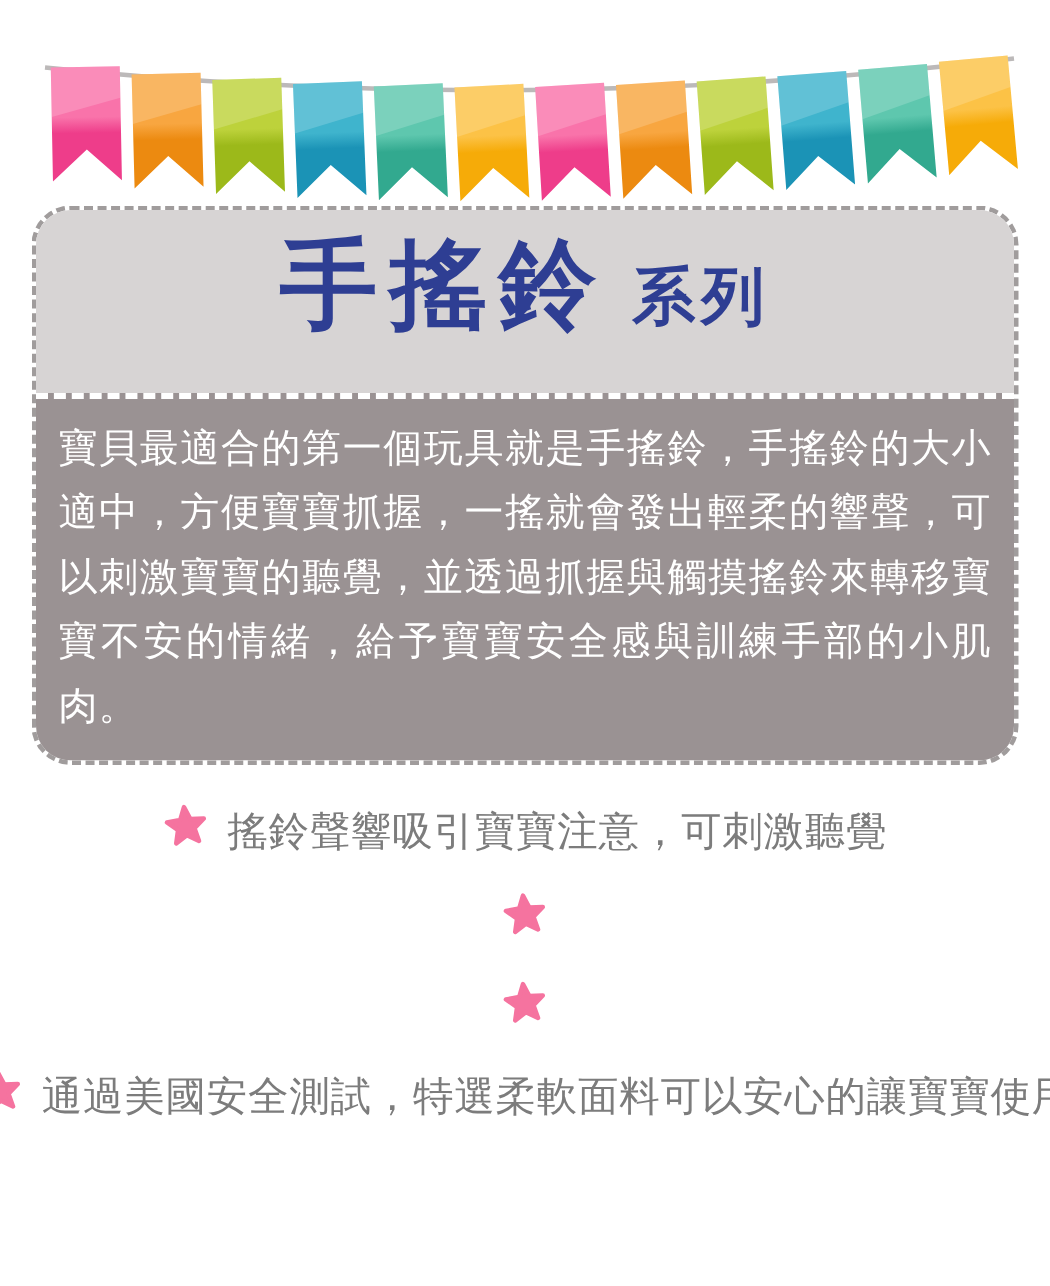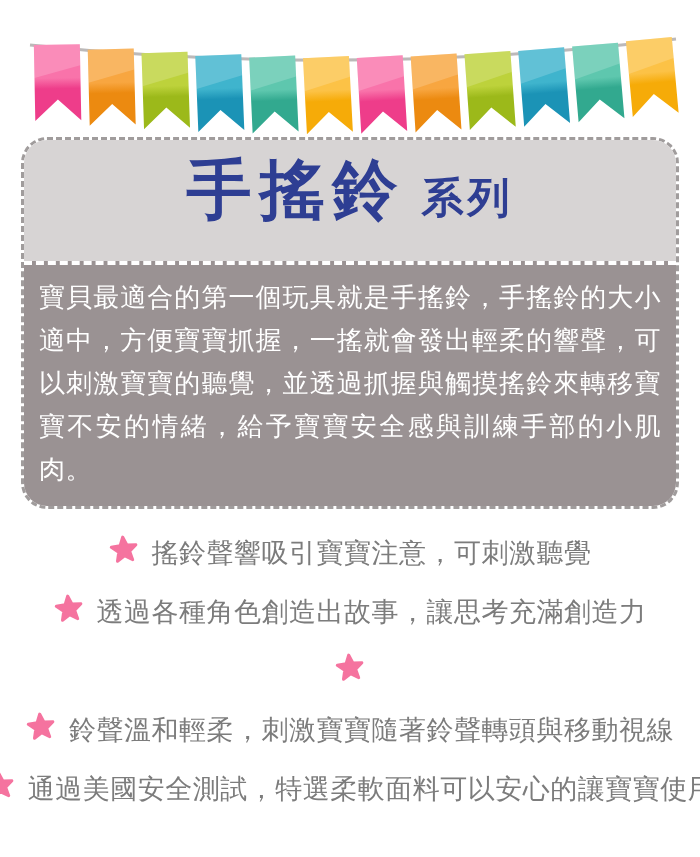--- a/index.html
+++ b/index.html
@@ -197,32 +197,25 @@
     <li class="feature">
       <svg class="star" viewBox="-15 -15 30 30">
           <polygon points="0,-13 3.41,-4.69 12.36,-4.02 5.52,1.79 7.64,10.52 0,5.8 -7.64,10.52 -5.52,1.79 -12.36,-4.02 -3.41,-4.69"></polygon>
         </svg>
       <span class="feature-text">搖鈴聲響吸引寶寶注意，可刺激聽覺</span>
     </li>
     <li class="feature">
       <svg class="star" viewBox="-15 -15 30 30">
           <polygon points="0,-13 3.41,-4.69 12.36,-4.02 5.52,1.79 7.64,10.52 0,5.8 -7.64,10.52 -5.52,1.79 -12.36,-4.02 -3.41,-4.69"></polygon>
         </svg>
-      <span class="feature-text">透過各種角色創造出故事，讓思考充滿創造力</span>
-    </li>
-    <li class="feature">
-      <svg class="star" viewBox="-15 -15 30 30">
-          <polygon points="0,-13 3.41,-4.69 12.36,-4.02 5.52,1.79 7.64,10.52 0,5.8 -7.64,10.52 -5.52,1.79 -12.36,-4.02 -3.41,-4.69"></polygon>
-        </svg>
-    </li>
-    <li class="feature">
-      <svg class="star" viewBox="-15 -15 30 30">
-          <polygon points="0,-13 3.41,-4.69 12.36,-4.02 5.52,1.79 7.64,10.52 0,5.8 -7.64,10.52 -5.52,1.79 -12.36,-4.02 -3.41,-4.69"></polygon>
-        </svg>
-      <span class="feature-text">鈴聲溫和輕柔，刺激寶寶隨著鈴聲轉頭與移動視線</span>
+    </li>
+    <li class="feature">
+      <svg class="star" viewBox="-15 -15 30 30">
+          <polygon points="0,-13 3.41,-4.69 12.36,-4.02 5.52,1.79 7.64,10.52 0,5.8 -7.64,10.52 -5.52,1.79 -12.36,-4.02 -3.41,-4.69"></polygon>
+        </svg>
     </li>
     <li class="feature">
       <svg class="star" viewBox="-15 -15 30 30">
           <polygon points="0,-13 3.41,-4.69 12.36,-4.02 5.52,1.79 7.64,10.52 0,5.8 -7.64,10.52 -5.52,1.79 -12.36,-4.02 -3.41,-4.69"></polygon>
         </svg>
       <span class="feature-text">通過美國安全測試，特選柔軟面料可以安心的讓寶寶使用</span>
     </li>
 
   </ul>
 

